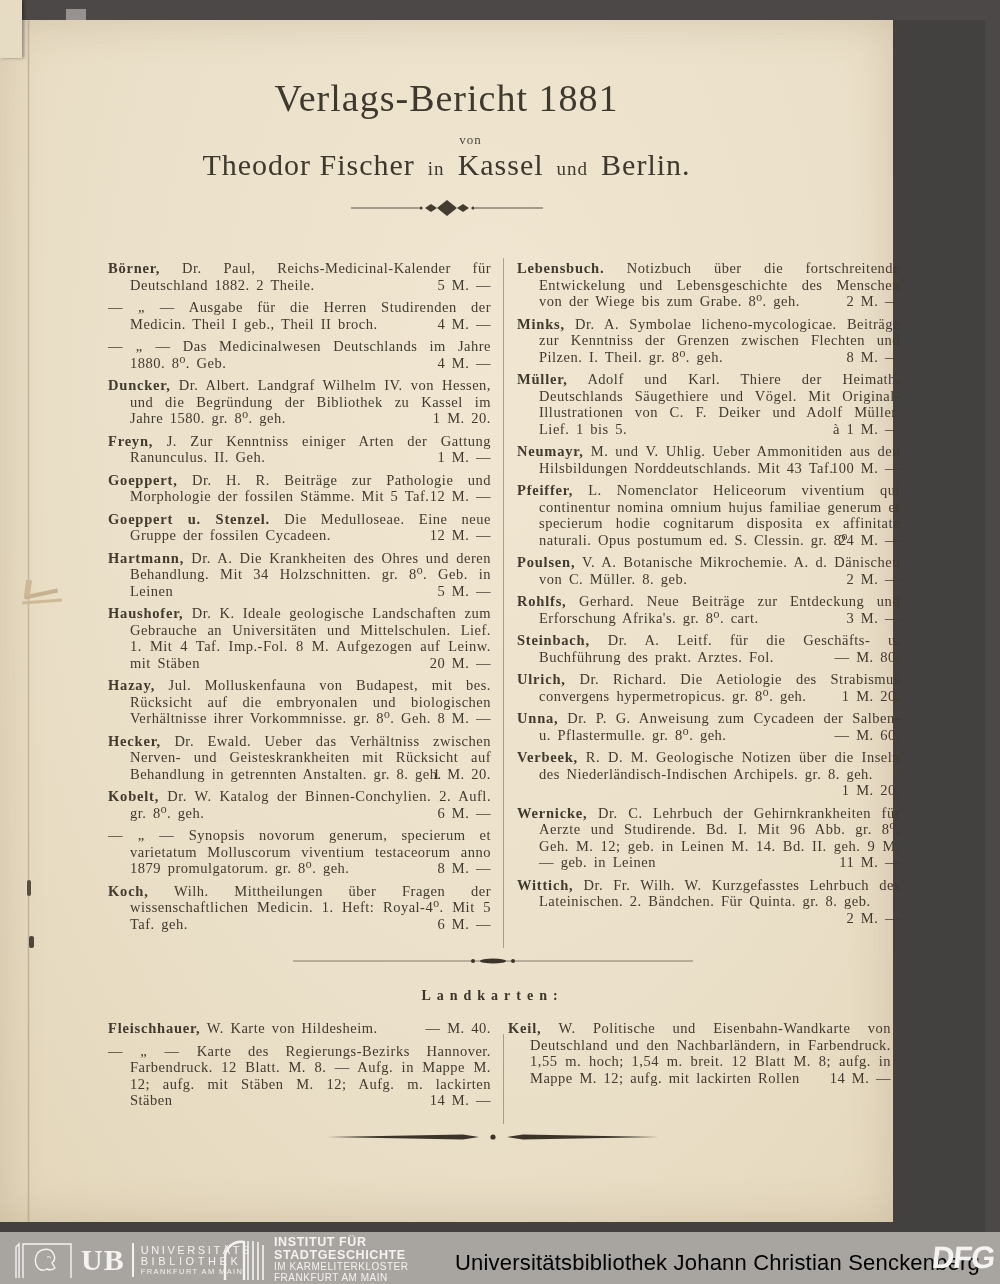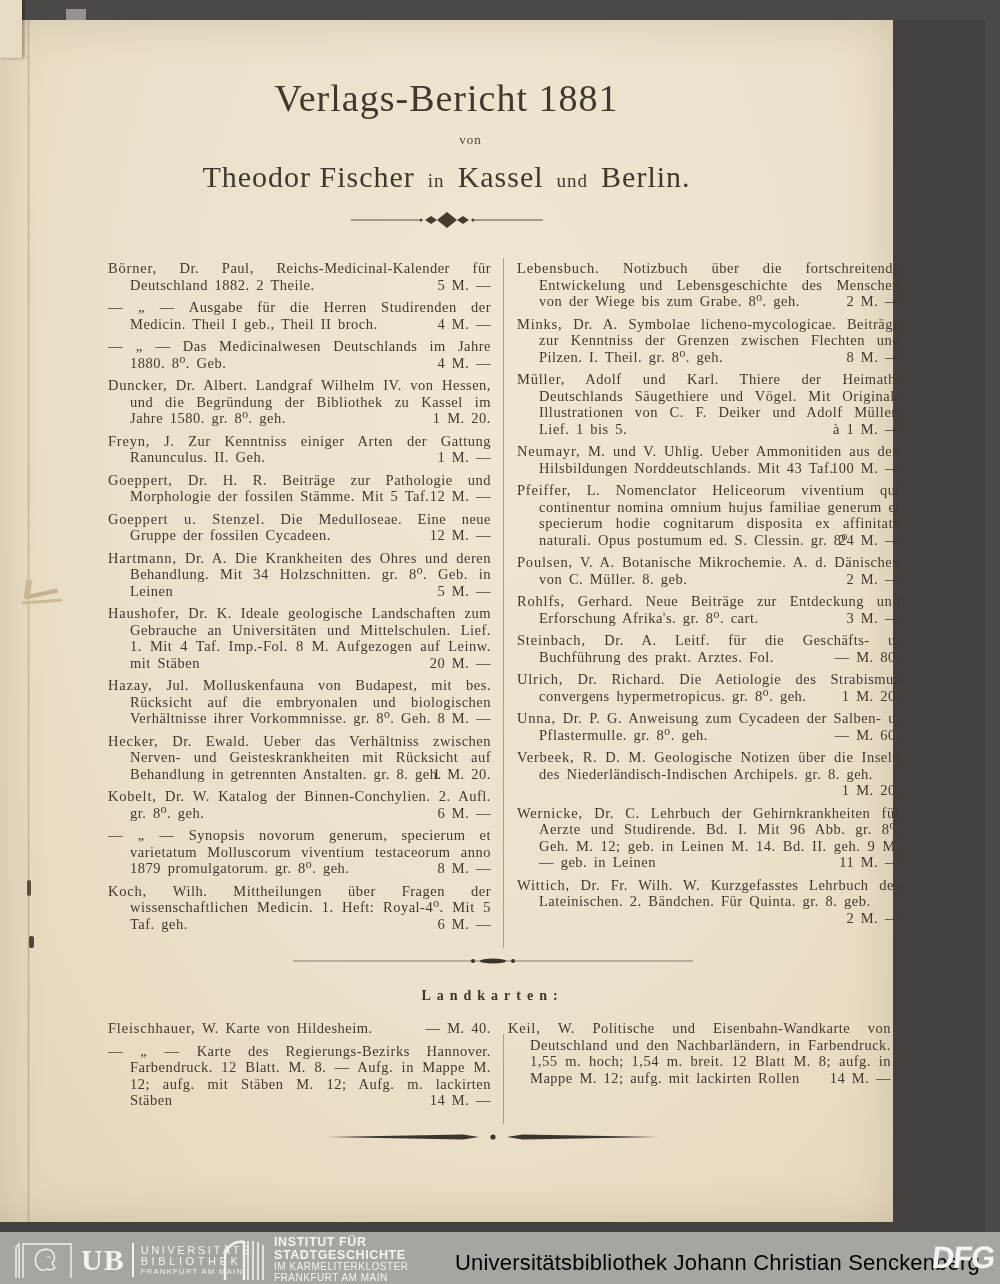--- a/index.html
+++ b/index.html
@@ -20,32 +20,32 @@
           background:linear-gradient(to right, rgba(150,125,90,.0), rgba(150,125,90,.38), rgba(150,125,90,.0));}
   .fringe-a{position:absolute;left:24px;top:572px;width:34px;height:4px;background:#c6b291;transform:rotate(-12deg);}
   .fringe-b{position:absolute;left:22px;top:580px;width:40px;height:3px;background:#cdb996;transform:rotate(-4deg);}
   .fringe-c{position:absolute;left:25px;top:560px;width:6px;height:16px;background:#cdb996;transform:rotate(8deg);}
   .speck-a{position:absolute;left:27px;top:860px;width:4px;height:16px;background:#584f43;border-radius:2px;}
   .speck-b{position:absolute;left:29px;top:916px;width:5px;height:12px;background:#4e463b;border-radius:2px;}
   
   .header-block{position:absolute;left:0;top:56px;width:100%;text-align:center;color:#3e382e;}
   .page-title{font-size:38px;letter-spacing:1px;font-weight:400;}
   .von-line{margin-top:12px;font-size:13px;letter-spacing:1px;color:#4c443a;padding-left:48px;}
-  .publisher-line{margin-top:12px;font-size:30px;letter-spacing:1px;}
+  .publisher-line{margin-top:0;font-size:30px;letter-spacing:1px;}
   .publisher-line .small{font-size:19px;margin:0 7px;}
   .publisher-line .gap{margin:0 6px;}
   .ornament{margin-top:16px;}
   
   .columns{position:absolute;left:108px;top:240px;width:792px;height:692px;display:flex;gap:26px;overflow:hidden;}
   .col{width:383px;}
   .colrule{position:absolute;left:503px;top:238px;width:1px;height:690px;background:rgba(92,76,54,.45);}
   .entry{margin:0 0 6px;text-align:justify;font-size:14.5px;line-height:16.5px;color:#42392f;
          padding-left:22px;text-indent:-22px;letter-spacing:.5px;word-spacing:2.5px;}
   .entry::after{content:"";display:block;clear:both;}
-  .entry .lead{font-weight:normal;letter-spacing:.8px;}
+  .entry .lead{font-weight:bold;letter-spacing:.8px;}
   .entry.repeat .lead{font-weight:400;}
   .entry .price{float:right;padding-left:10px;}
   
   .landkarten{position:absolute;left:0;top:932px;width:985px;text-align:center;}
   .lk-heading{margin-top:18px;font-size:14px;font-weight:bold;letter-spacing:6px;color:#3d352a;}
   .lk-columns{margin:16px 0 0 108px;width:792px;display:flex;gap:17px;text-align:left;}
   .lk-rule{position:absolute;left:503px;top:1014px;width:1px;height:90px;background:rgba(92,76,54,.45);}
   .bottom-ornament{margin-top:14px;}
   
   .footer{position:absolute;left:0;top:1232px;width:1000px;height:52px;background:#a8a5a1;color:#f4f3f1;

